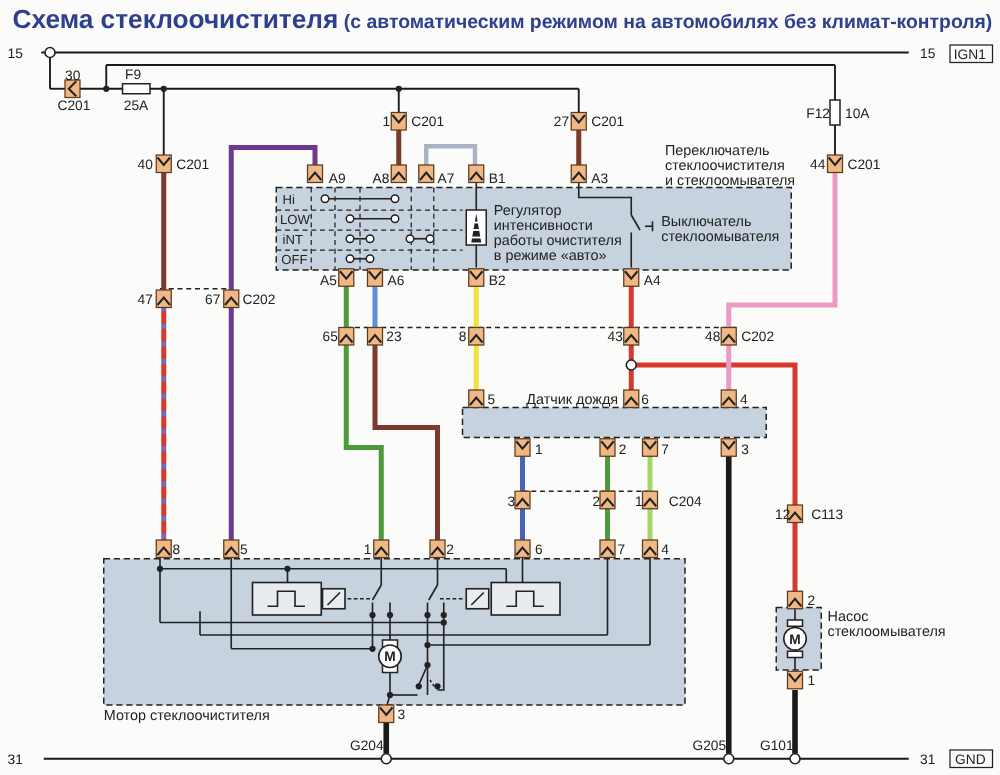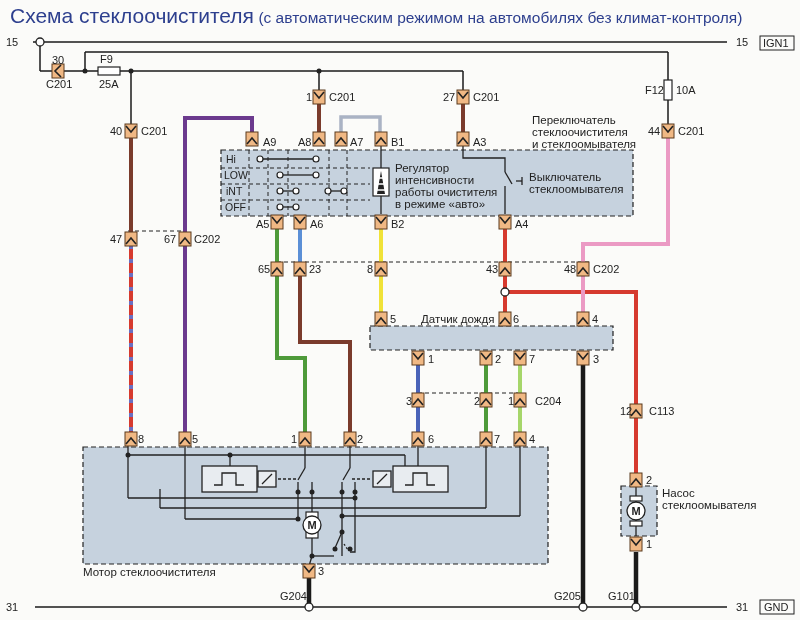--- a/index.html
+++ b/index.html
@@ -1,17 +1,17 @@
 <!DOCTYPE html>
 <html><head>
 <meta charset="utf-8">
 <style>
   html,body{margin:0;padding:0;background:#fbfbf9;}
   body{width:800px;height:620px;position:relative;overflow:hidden;font-family:"Liberation Sans",sans-serif;}
-  #title{position:absolute;left:10px;top:4px;white-space:nowrap;color:#2d3f8e;font-weight:normal;}
+  #title{position:absolute;left:10px;top:4px;white-space:nowrap;color:#2d3f8e;font-weight:bold;}
   #title .main{font-size:21px;}
   #title .sub{font-size:15.5px;}
   svg{position:absolute;left:0;top:0;}
   .lbl{font-family:"Liberation Sans",sans-serif;font-size:11px;fill:#222;}
   .box-lbl{font-family:"Liberation Sans",sans-serif;font-size:11.5px;fill:#222;}
   .sw-lbl{font-family:"Liberation Sans",sans-serif;font-size:10.5px;fill:#222;}
 </style>
 </head>
 <body>
 

